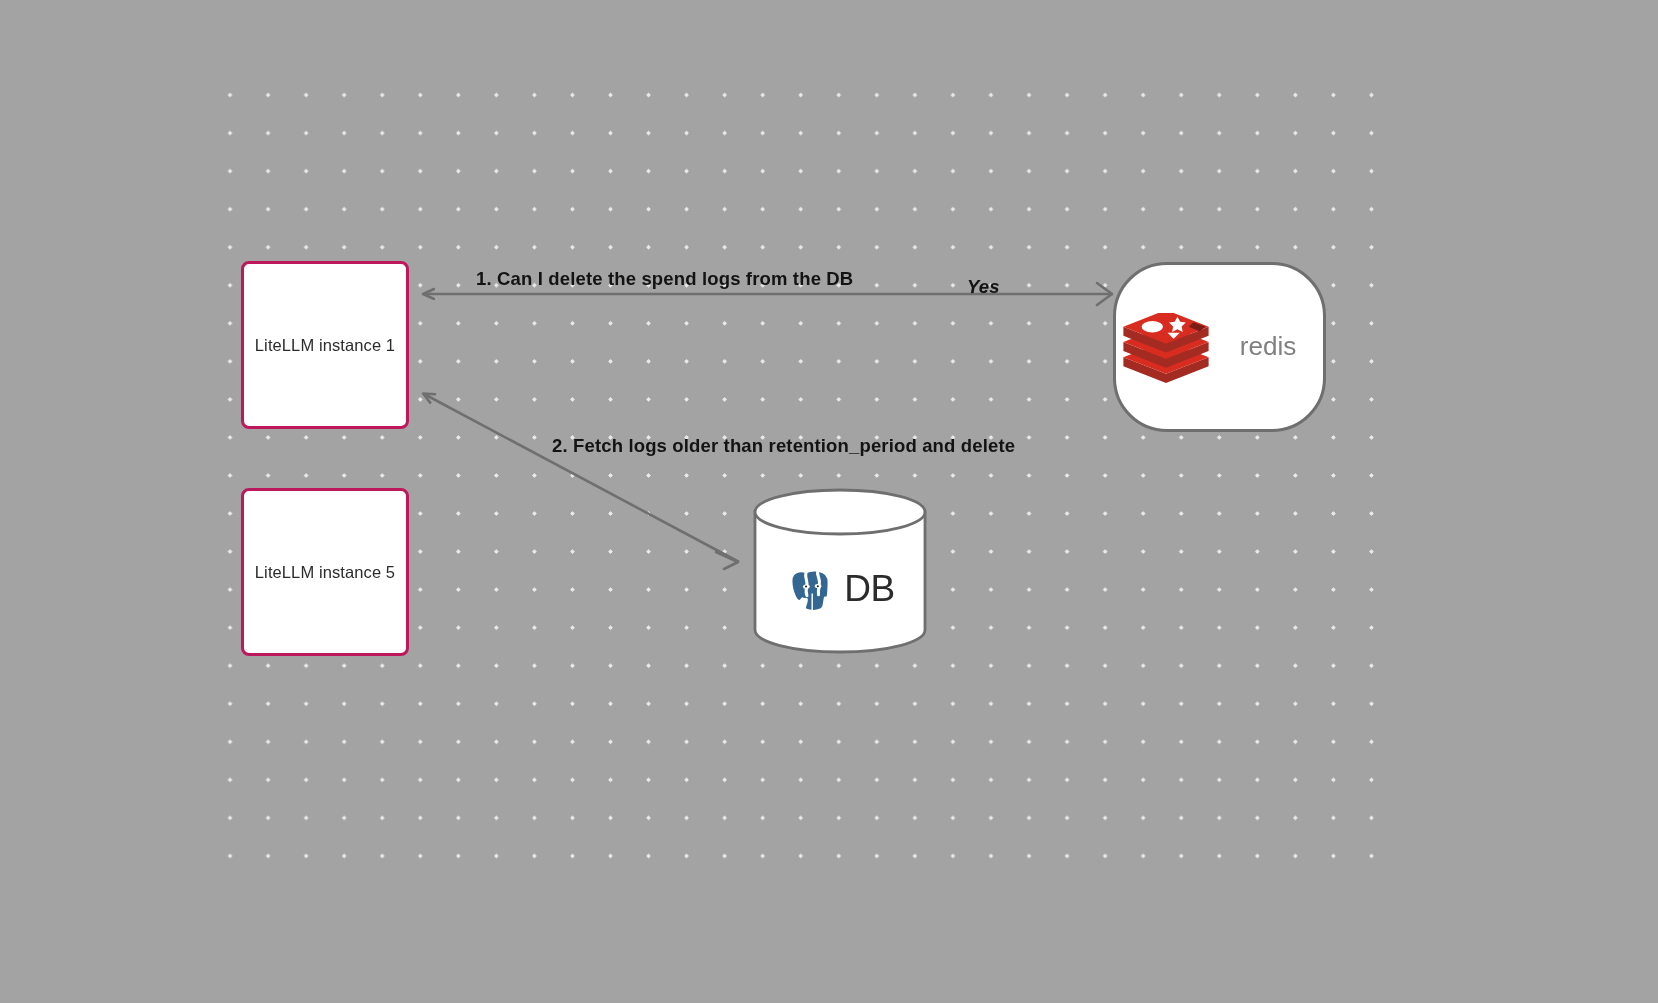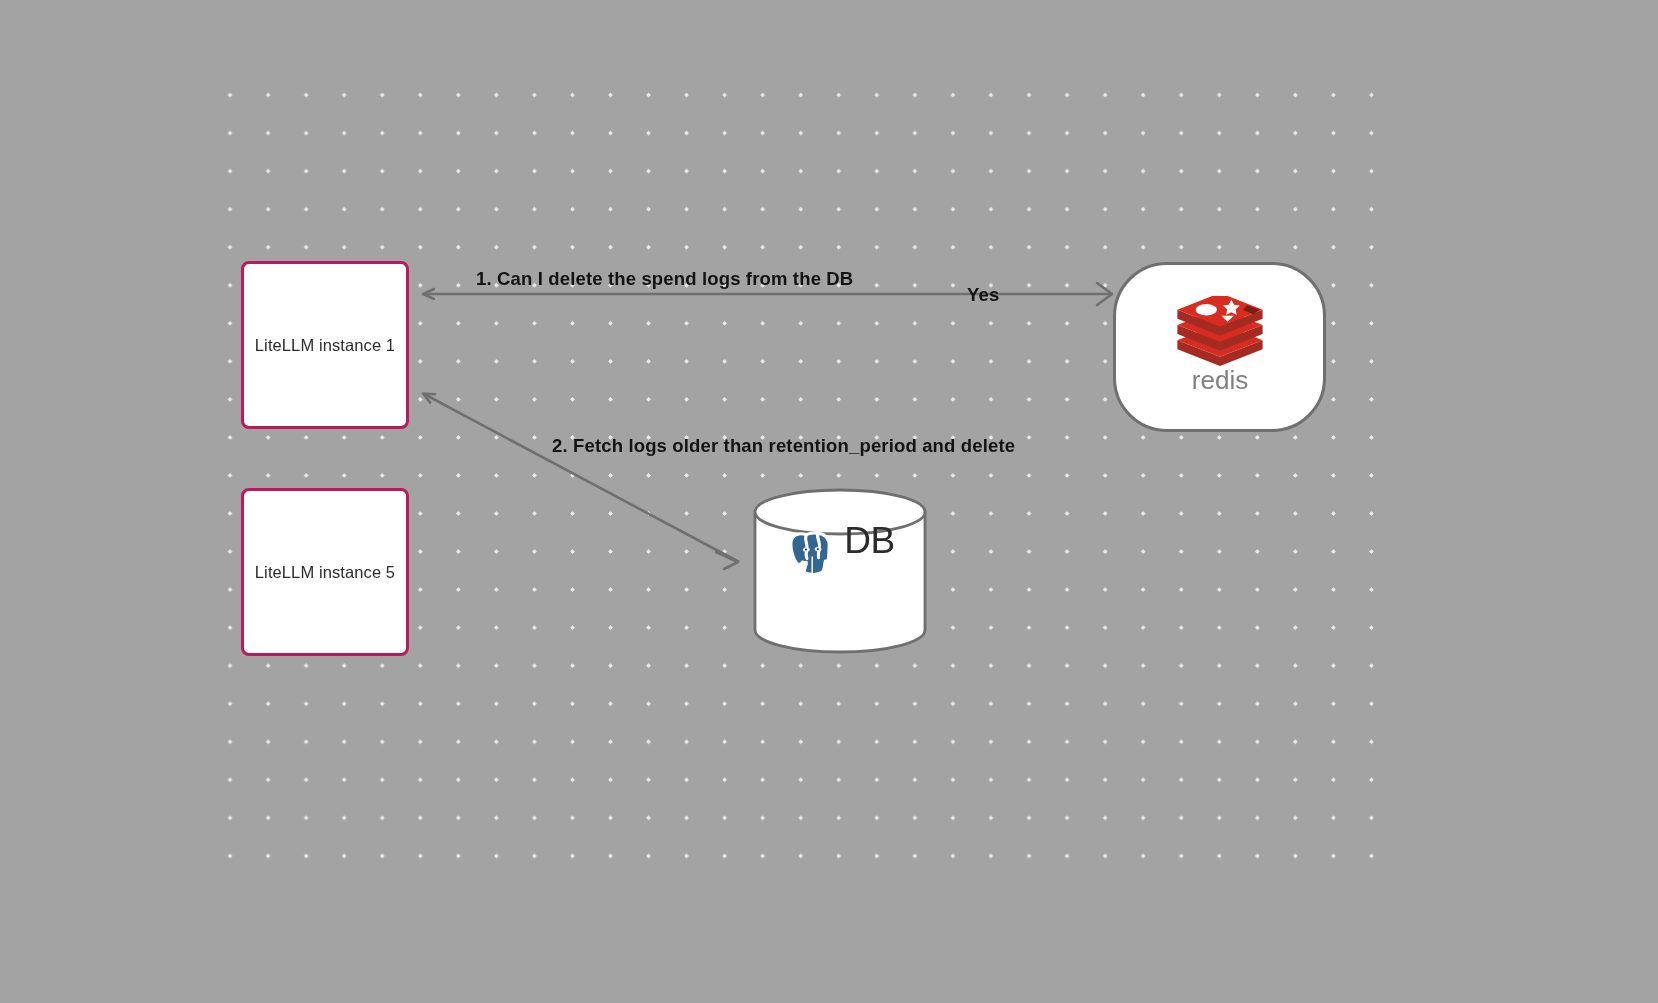--- a/index.html
+++ b/index.html
@@ -60,41 +60,42 @@
     position: absolute;
     left: 1113px;
     top: 262px;
     width: 213px;
     height: 170px;
     box-sizing: border-box;
     background: #ffffff;
     border: 3px solid #6f6f6f;
     border-radius: 54px;
     display: flex;
-    flex-direction: column;
+    flex-direction: row;
     align-items: center;
     justify-content: center;
   }
   #redis-logo-mark { width: 96px; height: 70px; display: block; margin-bottom: -2px; }
   #redis-wordmark  { width: 108px; height: 34px; display: block; }
 
   
   #db-node {
     position: absolute;
     left: 752px;
     top: 488px;
     width: 176px;
     height: 166px;
   }
   #db-node svg { display: block; }
   #db-inner {
     position: absolute;
     left: 0; top: 0;
     width: 176px; height: 166px;
     display: flex;
+    align-items: center;
     justify-content: center;
     padding-top: 34px;
     box-sizing: border-box;
   }
   #pg-elephant { width: 58px; height: 58px; display: block; }
   #db-text {
     font-size: 37px;
     color: #2b2b2b;
     letter-spacing: -0.5px;
     line-height: 1;
@@ -112,21 +113,21 @@
   
   .edge-label {
     position: absolute;
     font-size: 18.5px;
     font-weight: bold;
     color: #131313;
     white-space: nowrap;
     letter-spacing: .15px;
   }
   #edge-label-1 { left: 476px; top: 268px; }
-  #edge-label-yes { left: 967px; top: 284px; }
+  #edge-label-yes { left: 967px; top: 276px; font-style: italic; }
   #edge-label-2 { left: 552px; top: 435px; }
 </style>
 </head>
 <body>
 
 <div id="canvas">
 
   <div id="dot-grid"></div>
 
   <svg id="edge-layer" viewBox="0 0 1658 1003" xmlns="http://www.w3.org/2000/svg">

